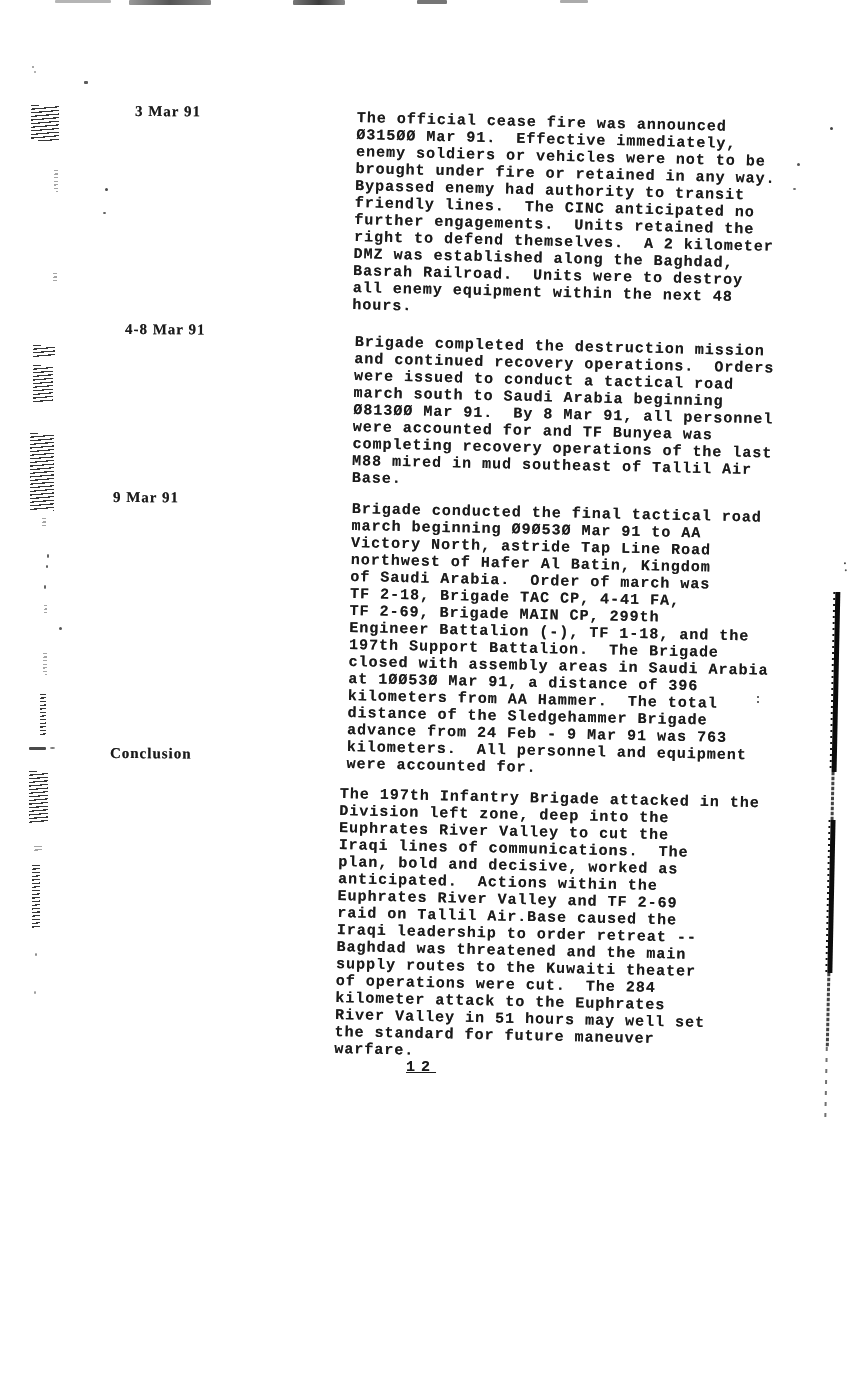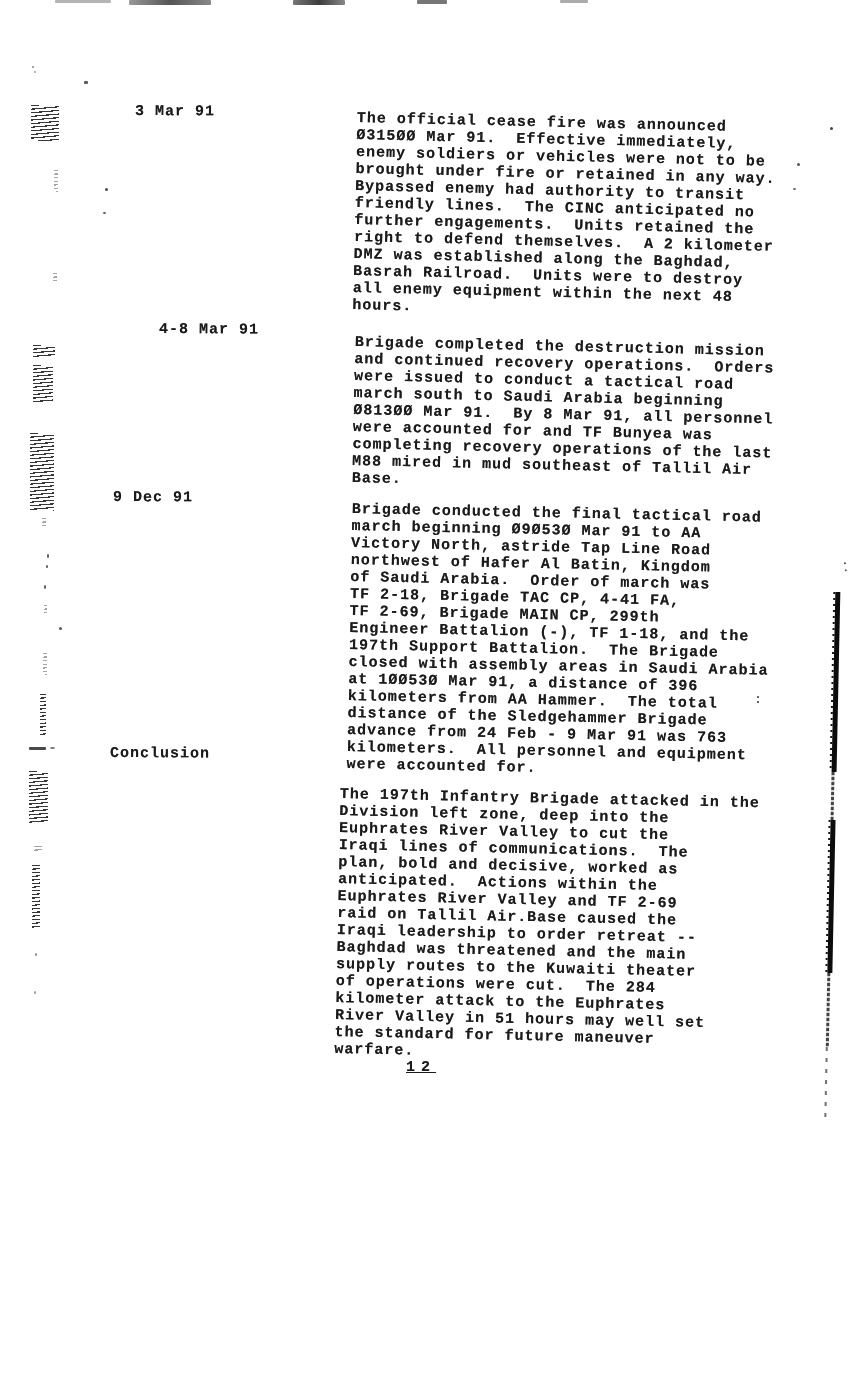--- a/index.html
+++ b/index.html
@@ -6,21 +6,21 @@
   .page{
     position:relative;width:850px;height:1400px;background:#ffffff;
     overflow:hidden;font-family:"Liberation Mono","DejaVu Sans Mono",monospace;
   }
   .typewriter{
     position:absolute;color:#1b1b1b;font-size:15px;line-height:17px;
     font-weight:700;letter-spacing:1px;white-space:pre;
     text-shadow:0 0 .5px rgba(27,27,27,.65);
     transform-origin:0 0;
   }
-  .label{transform:rotate(.3deg);}
+  .label{transform:rotate(.3deg);font-family:Liberation Serif, serif;}
   .pagenum{letter-spacing:6px;text-decoration:underline;}
   
   .art{position:absolute;}
   .smudge{
     background:repeating-linear-gradient(175deg,rgba(20,20,20,.85) 0 1.2px,rgba(255,255,255,0) 1.2px 3.6px);
     filter:blur(.4px);
   }
   .smudge.light{opacity:.45;}
   .dot{background:#555;border-radius:50%;}
   .hdash{background:#666;border-radius:1px;}
@@ -86,22 +86,22 @@
     <div class="art dot" style="left:8px;top:2px;width:2px;height:2px;background:#444;"></div>
     <div class="art dot" style="left:9px;top:9px;width:2px;height:2px;background:#555;"></div>
     <div class="rseg-solid" style="top:32px;height:180px;"></div>
     <div class="rseg-streak" style="top:212px;height:48px;"></div>
     <div class="rseg-solid" style="top:260px;height:153px;"></div>
     <div class="rseg-streak" style="top:413px;height:74px;"></div>
     <div class="rseg-dash" style="top:487px;height:73px;"></div>
   </div>
 
   <div class="typewriter label" style="left:135px;top:103px;">3 Mar 91</div>
-  <div class="typewriter label" style="left:125px;top:321px;margin-left:34px;">4-8 Mar 91</div>
-  <div class="typewriter label" style="left:113px;top:489px;">9 Dec 91</div>
+  <div class="typewriter label" style="left:125px;top:321px;">4-8 Mar 91</div>
+  <div class="typewriter label" style="left:113px;top:489px;">9 Mar 91</div>
   <div class="typewriter label" style="left:110px;top:745px;">Conclusion</div>
 
   <div class="typewriter" style="left:357px;top:110px;transform:rotate(1.35deg);">The official cease fire was announced
 Ø315ØØ Mar 91.  Effective immediately,
 enemy soldiers or vehicles were not to be
 brought under fire or retained in any way.
 Bypassed enemy had authority to transit
 friendly lines.  The CINC anticipated no
 further engagements.  Units retained the
 right to defend themselves.  A 2 kilometer

